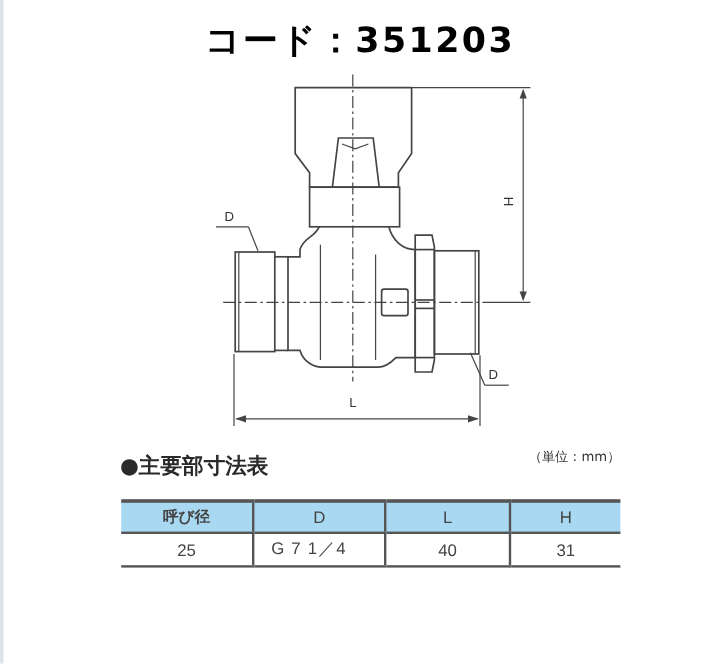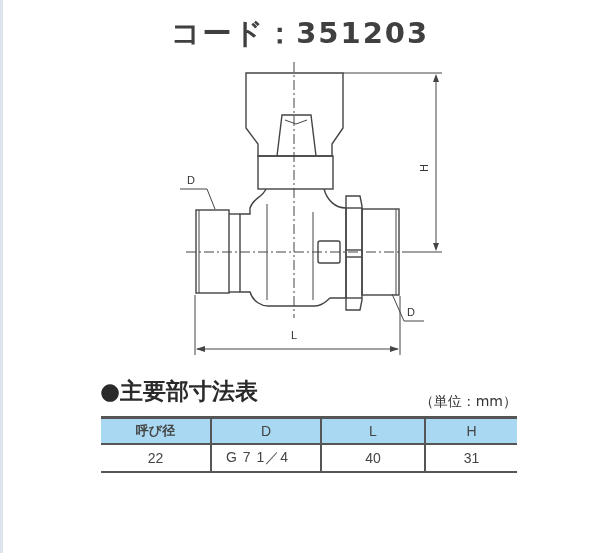--- a/index.html
+++ b/index.html
@@ -1,24 +1,24 @@
 <!DOCTYPE html>
 <html><head>
 <meta charset="utf-8">
 <style>
   html, body { margin:0; padding:0; }
   body { width:600px; height:553px; background:#ffffff; position:relative; overflow:hidden;
          font-family:"DejaVu Sans", sans-serif; color:#2a2a2a; }
   .left-edge { position:absolute; left:0; top:0; width:3px; height:553px; background:#dde4ec; }
   .title { position:absolute; left:0; width:600px; top:14px; text-align:center;
-           font-size:29px; font-weight:bold; letter-spacing:2px; color:#404040; }
+           font-size:29px; font-weight:bold; letter-spacing:2px; color:#000000; }
   .drawing { position:absolute; left:0; top:0; }
   .dim-label { font-family:"Liberation Sans", sans-serif; font-size:11px; fill:#333; }
-  .section-title { position:absolute; left:100px; top:376px; font-size:23px; font-weight:bold; color:#2a2a2a; }
-  .unit { position:absolute; right:83px; top:393px; font-size:14px; color:#333; }
+  .section-title { position:absolute; left:100px; top:376px; font-size:18px; font-weight:bold; color:#2a2a2a; }
+  .unit { position:absolute; right:83px; top:373px; font-size:11px; color:#333; }
   table { position:absolute; left:101px; top:416px; width:416px; border-collapse:collapse;
           font-family:"Liberation Sans", sans-serif; font-size:14px; color:#444; }
   th { background:#a9d8f2; font-weight:normal; height:22px; border-top:3px solid #555;
        border-bottom:2px solid #555; border-left:2px solid #555; }
   th:first-child { font-weight:bold; font-family:"DejaVu Sans", sans-serif; font-size:13px; }
   td { height:24px; border-bottom:2px solid #555; border-left:2px solid #555; text-align:center; }
   th:first-child, td:first-child { border-left:none; }
   td.d-col { text-align:left; padding-left:14px; letter-spacing:1px; }
   col.c1 { width:110px; } col.c2 { width:110px; } col.c3 { width:104px; } col.c4 { width:92px; }
 </style>
@@ -98,19 +98,19 @@
   <thead>
     <tr>
       <th>呼び径</th>
       <th>D</th>
       <th>L</th>
       <th>H</th>
     </tr>
   </thead>
   <tbody>
     <tr>
-      <td>22</td>
+      <td>25</td>
       <td class="d-col">G 7 1／4</td>
       <td>40</td>
       <td>31</td>
     </tr>
   </tbody>
 </table>
 
 </body></html>

